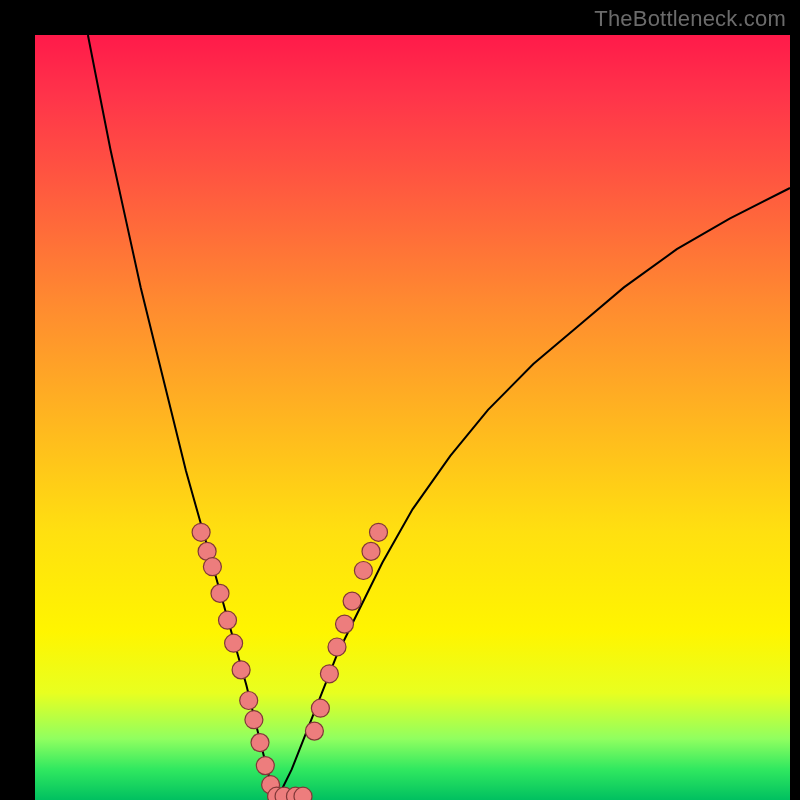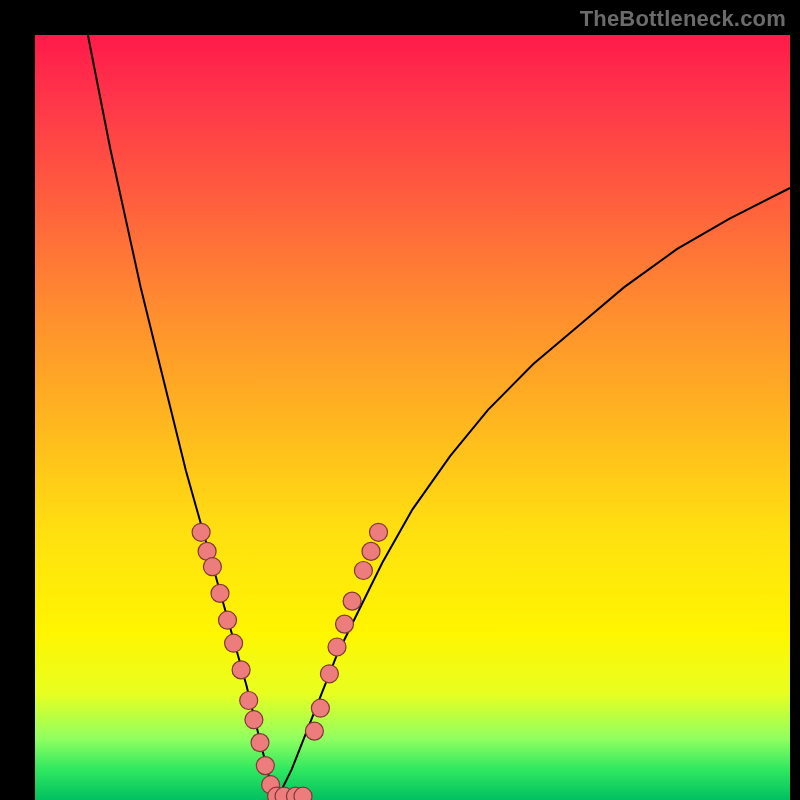--- a/index.html
+++ b/index.html
@@ -36,21 +36,21 @@
       #90ff60 92%,
       #30e860 96%,
       #00c060 100%);
   }
   .watermark {
     position: absolute;
     top: 6px;
     right: 14px;
     color: #6b6b6b;
     font-size: 22px;
-    font-weight: 700;
+    font-weight: 400;
     letter-spacing: 0.2px;
     user-select: none;
   }
   svg.overlay {
     position: absolute;
     top: 0; left: 0;
   }
   .dot {
     fill: #ed7d7d;
     stroke: #803838;

